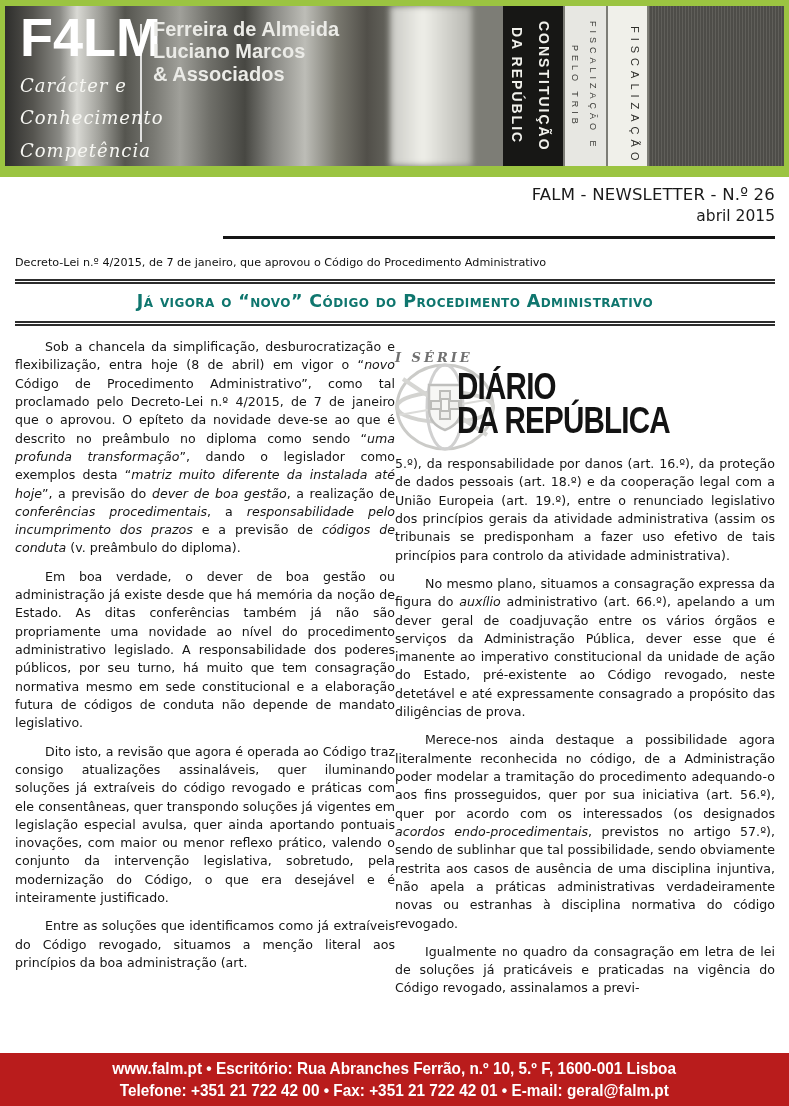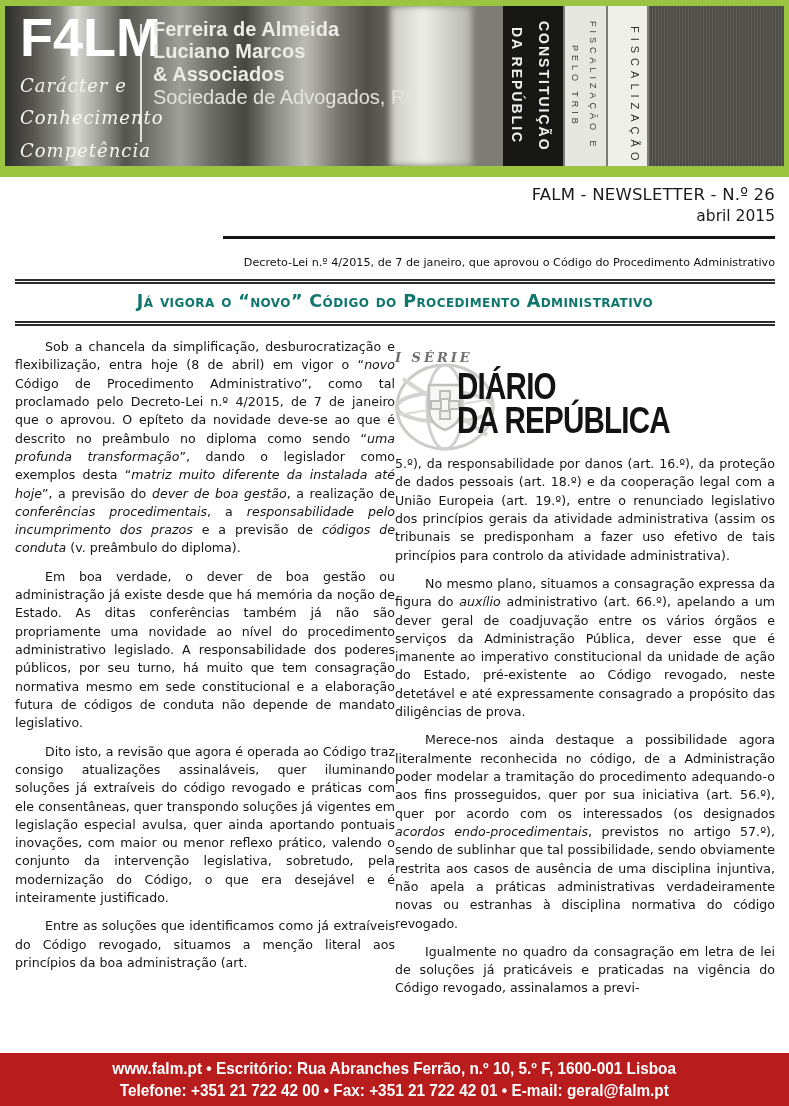--- a/index.html
+++ b/index.html
@@ -41,21 +41,21 @@
   .firm { position:absolute; left:153px; top:18px; z-index:3; color:#ebebe7;
           font-family:"Liberation Sans",sans-serif; }
   .firm-bold { font-weight:bold; font-size:20px; line-height:1.12; }
   .firm-sub  { font-weight:normal; font-size:20px; margin-top:1px; color:#e2e2de; }
 
   
   .meta { flex:none; padding:8px 14px 0 15px; }
   .nl-line   { text-align:right; font-size:16.5px; letter-spacing:.2px; }
   .date-line { text-align:right; font-size:15.5px; margin-top:3px; }
   .hr-black  { height:3px; background:#151515; width:552px; margin:11px 0 0 auto; }
-  .subtitle  { text-align:right; font-size:11.2px; margin-top:17px; color:#111; }
+  .subtitle  { text-align:left; font-size:11.2px; margin-top:17px; color:#111; }
   .rule { height:5px; border-top:2px solid #2d2d2d; border-bottom:2px solid #2d2d2d; margin-top:10px; }
   .doc-title { text-align:center; font-variant:small-caps; font-weight:bold;
                font-size:17.5px; letter-spacing:.4px; margin:7px 0 6px; color:#0f766e; }
 
   
   .article { flex:1; display:flex; padding:12px 14px 4px 15px; overflow:hidden; }
   .col { flex:1; text-align:justify; font-size:12.6px; line-height:1.455; color:#151515; }
   .col p { margin:0 0 10px; text-indent:30px; }
   .col p.cont { text-indent:0; }
 
@@ -92,21 +92,20 @@
         <div>Carácter e</div>
         <div>Conhecimento</div>
         <div>Competência</div>
       </div>
     </div>
     <div class="logo-divider"></div>
     <div class="firm">
       <div class="firm-bold">Ferreira de Almeida</div>
       <div class="firm-bold">Luciano Marcos</div>
       <div class="firm-bold">&amp; Associados</div>
-      <div class="firm-sub">Sociedade de Advogados, RL</div>
     </div>
   </div>
 
   <div class="meta">
     <div class="nl-line">FALM - NEWSLETTER - N.º 26</div>
     <div class="date-line">abril 2015</div>
     <div class="hr-black"></div>
     <div class="subtitle">Decreto-Lei n.º 4/2015, de 7 de janeiro, que aprovou o Código do Procedimento Administrativo</div>
     <div class="rule"></div>
     <div class="doc-title">Já vigora o “novo” Código do Procedimento Administrativo</div>

